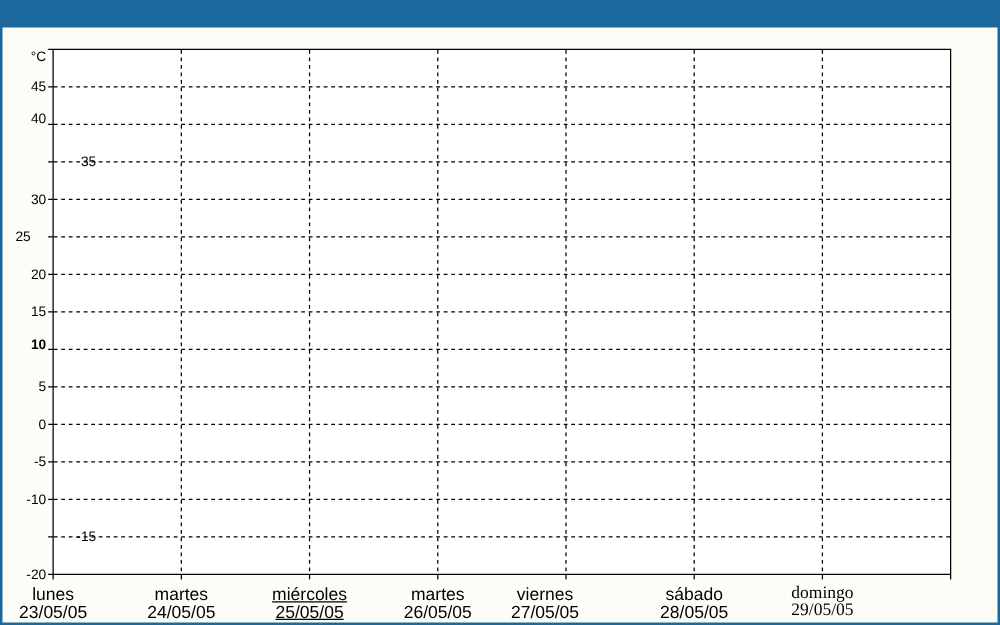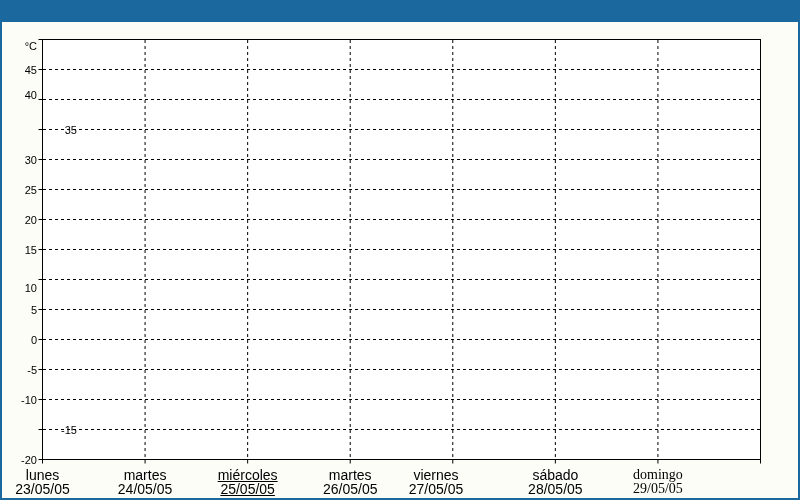--- a/index.html
+++ b/index.html
@@ -83,24 +83,24 @@
       <line x1="555.3571428571429" y1="459.5" x2="555.3571428571429" y2="463.5" stroke="#000000" stroke-width="1"></line>
       <line x1="657.9285714285714" y1="459.5" x2="657.9285714285714" y2="463.5" stroke="#000000" stroke-width="1"></line>
       <line x1="760.5" y1="459.5" x2="760.5" y2="463.5" stroke="#000000" stroke-width="1"></line>
     </svg>
   <div id="y-labels">
       <div class="ylab" style="top: 38.5px;">°C</div>
       <div class="ylab" style="top: 62.5px;">45</div>
       <div class="ylab" style="top: 88px;">40</div>
       <div class="ylab" style="top: 122.5px; padding-left: 40px;">35</div>
       <div class="ylab" style="top: 152.5px;">30</div>
-      <div class="ylab" style="top: 182.5px;">25</div>
+      <div class="ylab" style="top: 182.5px; text-align: center;">25</div>
       <div class="ylab" style="top: 212.5px;">20</div>
       <div class="ylab" style="top: 242.5px;">15</div>
-      <div class="ylab" style="top: 281px;">10</div>
+      <div class="ylab" style="top: 269px; font-weight: bold;">10</div>
       <div class="ylab" style="top: 302.5px;">5</div>
       <div class="ylab" style="top: 332.5px;">0</div>
       <div class="ylab" style="top: 362.5px;">-5</div>
       <div class="ylab" style="top: 392.5px;">-10</div>
       <div class="ylab" style="top: 422.5px; padding-left: 40px;">-15</div>
       <div class="ylab" style="top: 452.5px;">-20</div>
     </div>
   <div id="x-labels">
       <div class="xlab" style="left: 42.5px;">
         <div>lunes</div>

